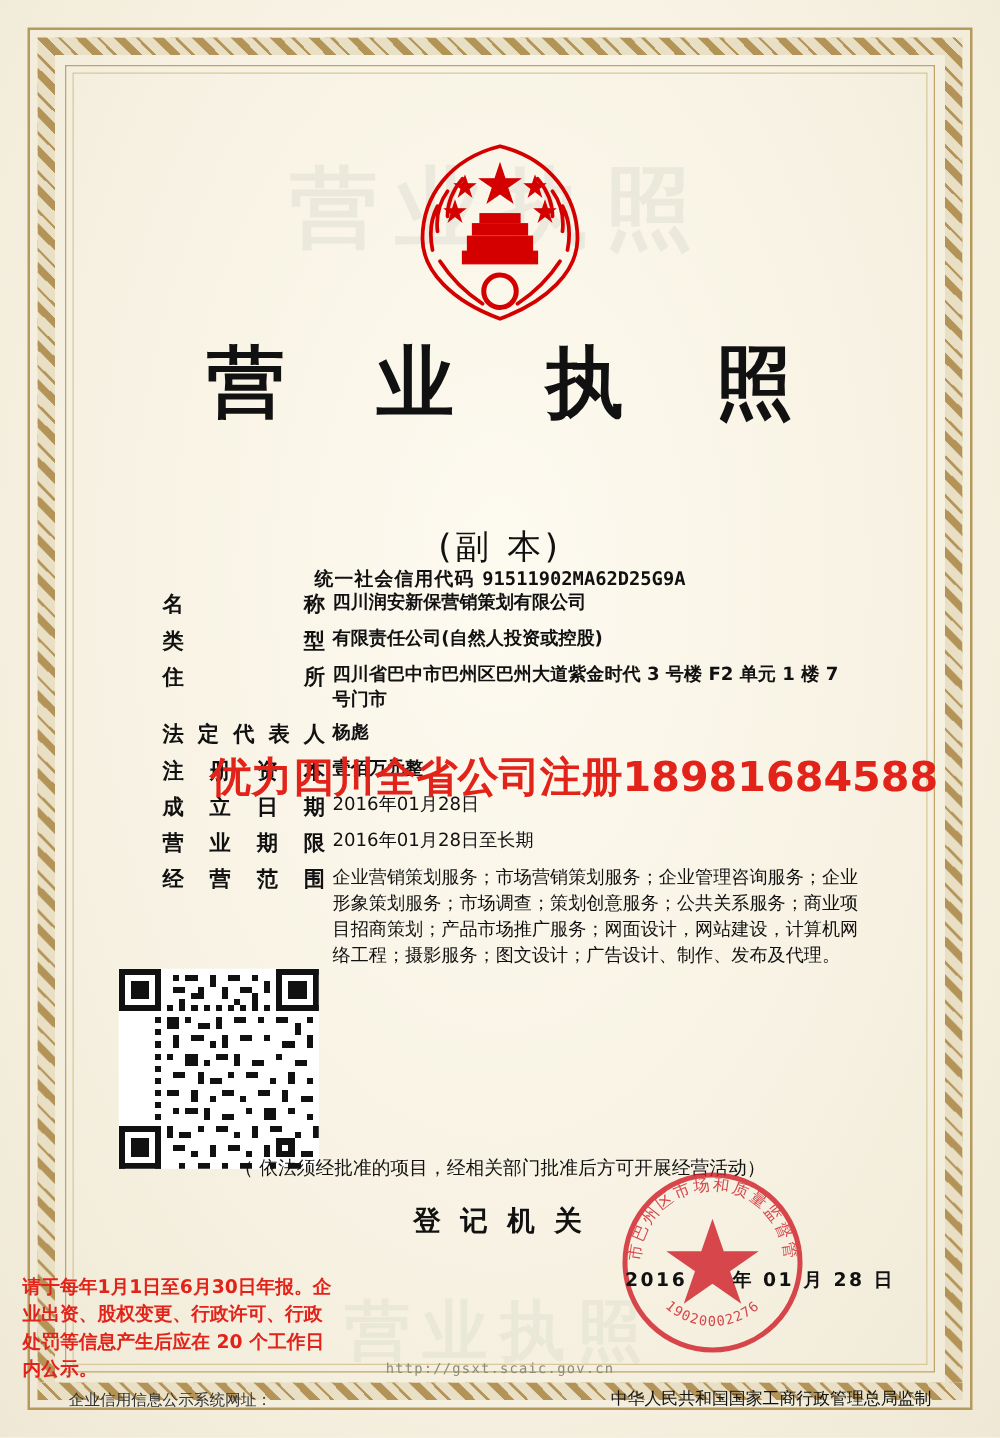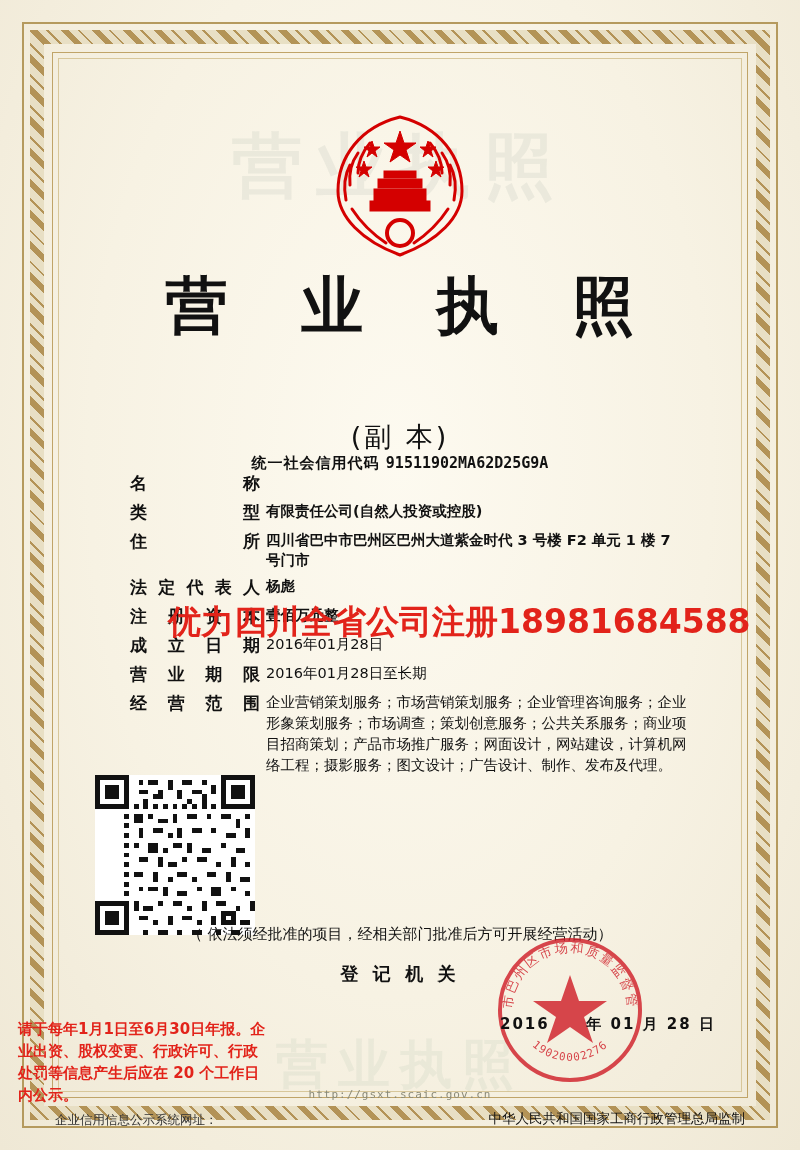--- a/index.html
+++ b/index.html
@@ -105,21 +105,21 @@
   .qr{
     position:absolute;left:95px;top:775px;width:160px;height:160px;
     background:#fff;
   }
   .approval{
     position:absolute;left:0;right:0;top:925px;text-align:center;
     font-size:15px;color:#111;
   }
   .reg-org{
     position:absolute;left:0;right:0;top:962px;text-align:center;
-    font-size:18px;font-weight:bold;letter-spacing:4px;color:#111;
+    font-size:22px;font-weight:bold;letter-spacing:4px;color:#111;
   }
   .date-line{
     position:absolute;left:500px;top:1015px;
     font-size:15px;color:#111;letter-spacing:2px;font-weight:bold;
   }
   
   .seal{
     position:absolute;left:495px;top:935px;width:150px;height:150px;
   }
   
@@ -185,20 +185,21 @@
     <span>统一社会信用代码</span>
     <span class="code">91511902MA62D25G9A</span>
   </div>
 
   <div class="fields">
     <div class="row">
       <div class="lbl">
           <span>名</span>
           <span>称</span>
         </div>
+      <div class="val">四川润安新保营销策划有限公司</div>
     </div>
     <div class="row">
       <div class="lbl">
           <span>类</span>
           <span>型</span>
         </div>
       <div class="val">有限责任公司(自然人投资或控股)</div>
     </div>
     <div class="row">
       <div class="lbl">

